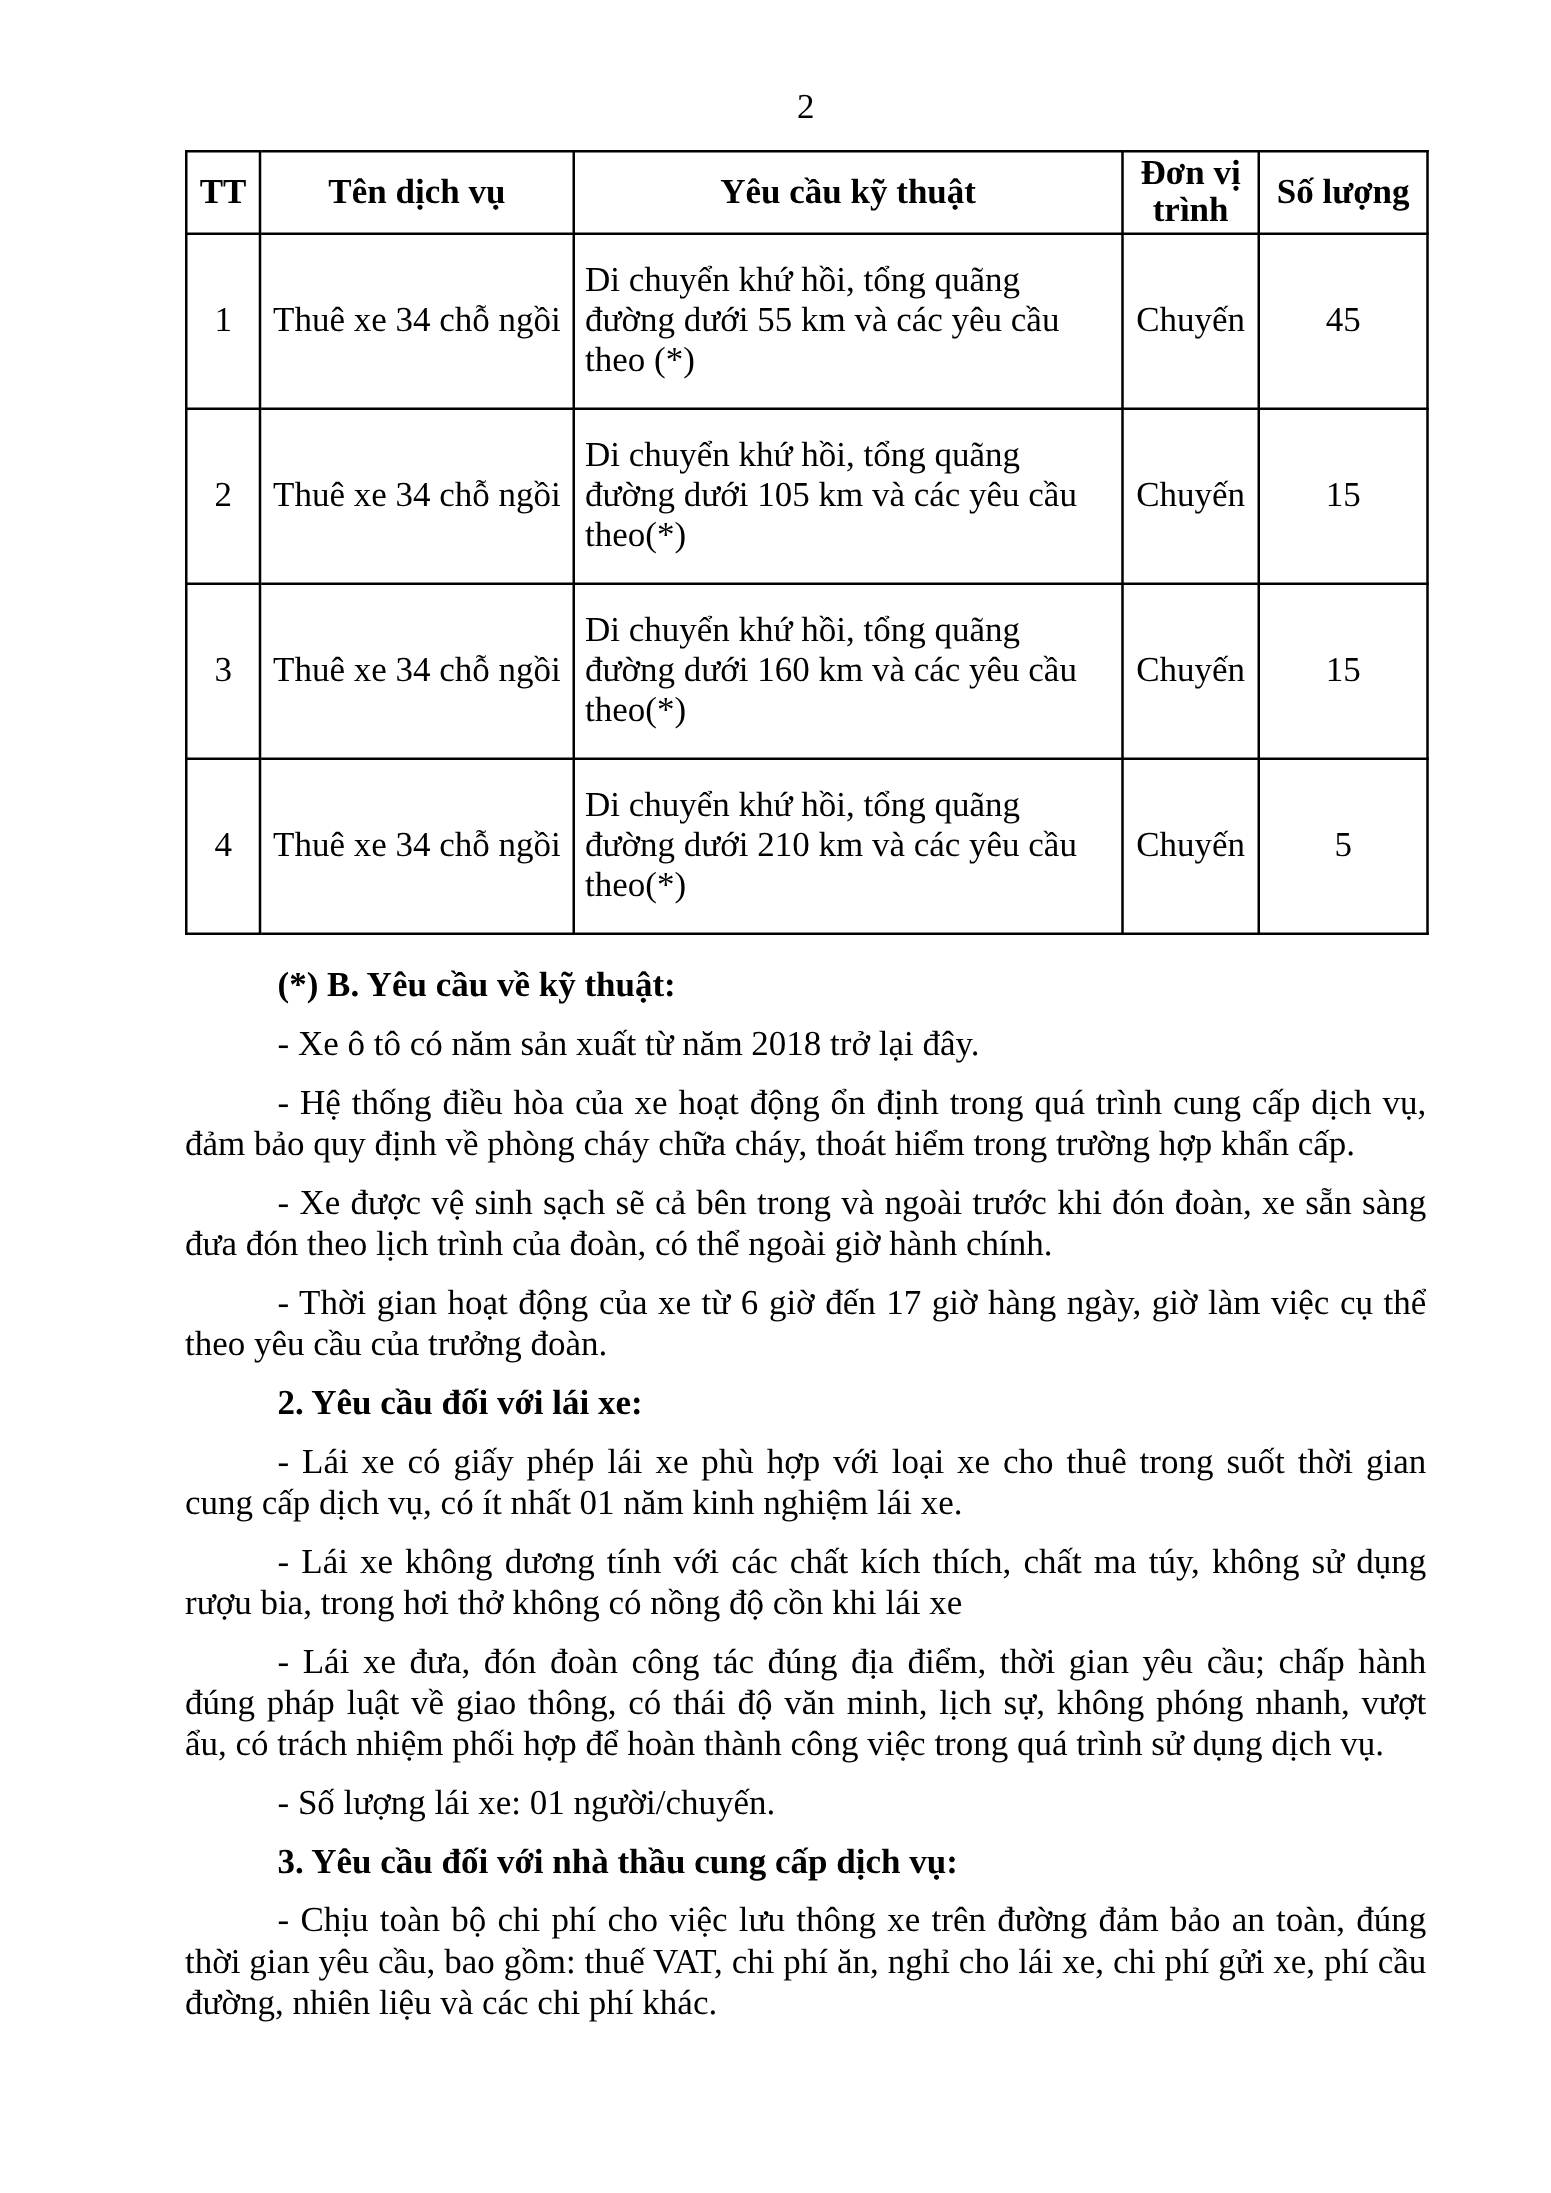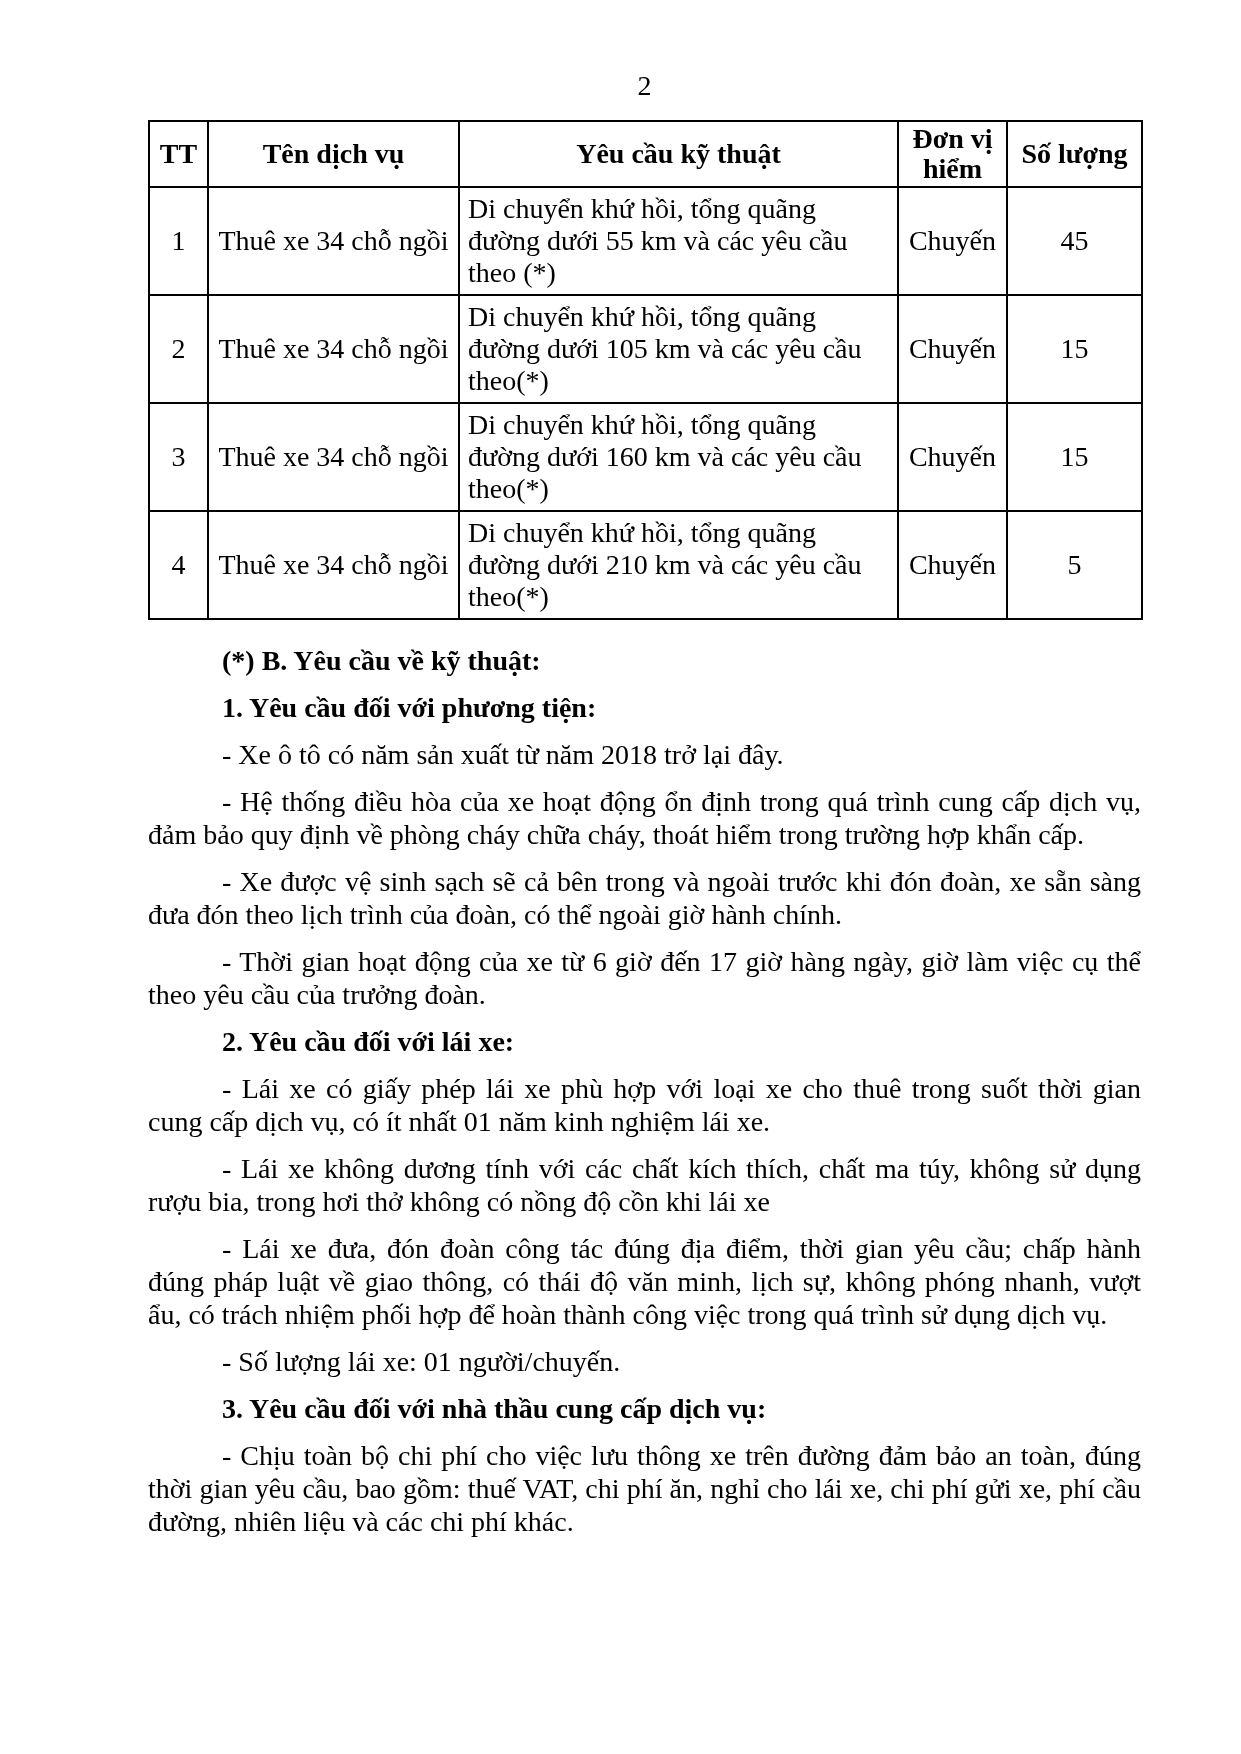--- a/index.html
+++ b/index.html
@@ -43,21 +43,21 @@
     padding: 2px 2px;
     height: 60px;
   }
   table.services td {
     text-align: center;
     line-height: 32px;
     height: 66px;
   }
   table.services td.spec {
     text-align: left;
-    padding: 5px 8px;
+    padding: 21px 8px;
   }
   .content p {
     margin: 0 0 14px 0;
     text-indent: 74px;
     text-align: justify;
     line-height: 33px;
   }
   .content p.heading {
     font-weight: bold;
     text-align: left;
@@ -76,21 +76,21 @@
         <col class="c-serv">
         <col class="c-spec">
         <col class="c-unit">
         <col class="c-qty">
     </colgroup>
     <thead>
       <tr>
         <th>TT</th>
         <th>Tên dịch vụ</th>
         <th>Yêu cầu kỹ thuật</th>
-        <th>Đơn vị hiểm</th>
+        <th>Đơn vị trình</th>
         <th>Số lượng</th>
       </tr>
     </thead>
     <tbody>
       <tr>
         <td>1</td>
         <td>Thuê xe 34 chỗ ngồi</td>
         <td class="spec">Di chuyển khứ hồi, tổng quãng đường dưới 55 km và các yêu cầu theo (*)</td>
         <td>Chuyến</td>
         <td>45</td>
@@ -115,21 +115,20 @@
         <td class="spec">Di chuyển khứ hồi, tổng quãng đường dưới 210 km và các yêu cầu theo(*)</td>
         <td>Chuyến</td>
         <td>5</td>
       </tr>
     </tbody>
   </table>
 
   <div class="content">
     <p class="heading">(*) B. Yêu cầu về kỹ thuật:</p>
 
-    <p class="heading">1. Yêu cầu đối với phương tiện:</p>
     <p>- Xe ô tô có năm sản xuất từ năm 2018 trở lại đây.</p>
     <p>- Hệ thống điều hòa của xe hoạt động ổn định trong quá trình cung cấp dịch vụ, đảm bảo quy định về phòng cháy chữa cháy, thoát hiểm trong trường hợp khẩn cấp.</p>
     <p>- Xe được vệ sinh sạch sẽ cả bên trong và ngoài trước khi đón đoàn, xe sẵn sàng đưa đón theo lịch trình của đoàn, có thể ngoài giờ hành chính.</p>
     <p>- Thời gian hoạt động của xe từ 6 giờ đến 17 giờ hàng ngày, giờ làm việc cụ thể theo yêu cầu của trưởng đoàn.</p>
 
     <p class="heading">2. Yêu cầu đối với lái xe:</p>
     <p>- Lái xe có giấy phép lái xe phù hợp với loại xe cho thuê trong suốt thời gian cung cấp dịch vụ, có ít nhất 01 năm kinh nghiệm lái xe.</p>
     <p>- Lái xe không dương tính với các chất kích thích, chất ma túy, không sử dụng rượu bia, trong hơi thở không có nồng độ cồn khi lái xe</p>
     <p>- Lái xe đưa, đón đoàn công tác đúng địa điểm, thời gian yêu cầu; chấp hành đúng pháp luật về giao thông, có thái độ văn minh, lịch sự, không phóng nhanh, vượt ẩu, có trách nhiệm phối hợp để hoàn thành công việc trong quá trình sử dụng dịch vụ.</p>
     <p>- Số lượng lái xe: 01 người/chuyến.</p>

